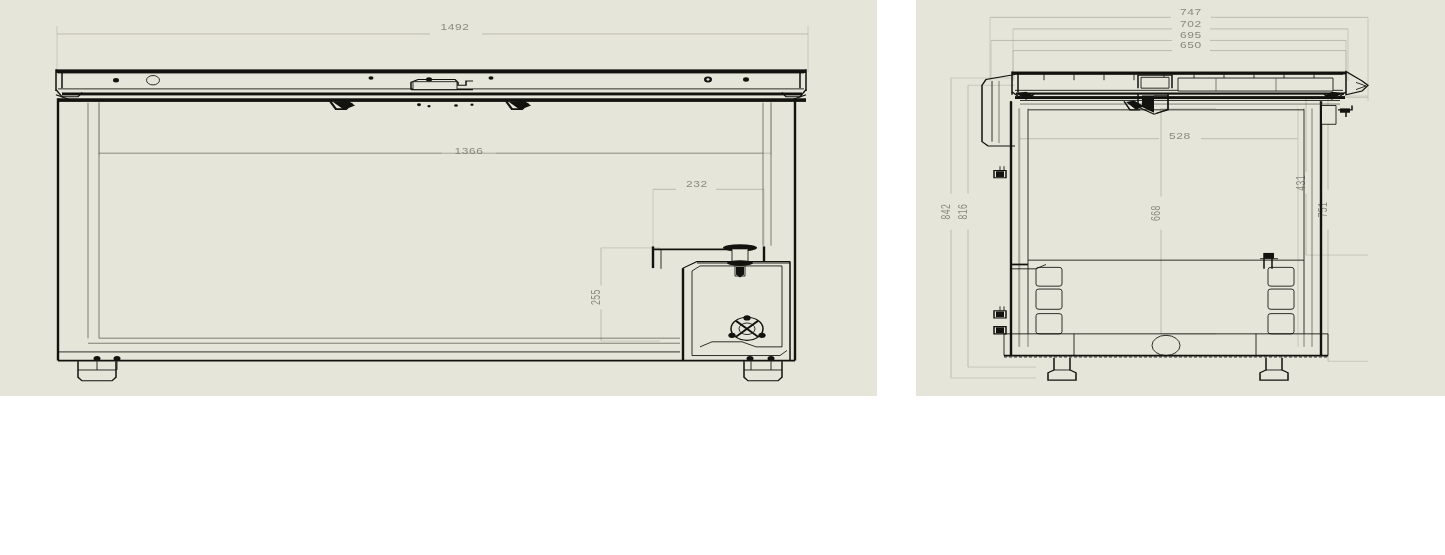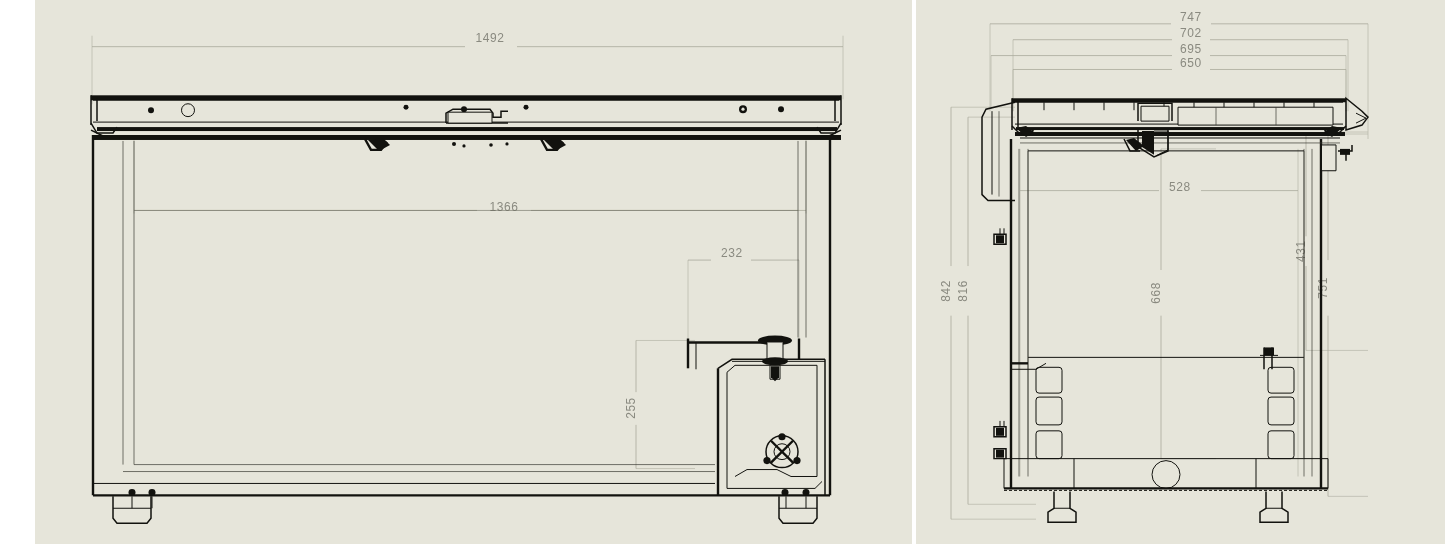--- a/index.html
+++ b/index.html
@@ -1,19 +1,19 @@
 <!DOCTYPE html>
 <html><head>
 <meta charset="utf-8">
 <style>
   html,body{margin:0;padding:0;background:#ffffff;}
   body{font-family:"Liberation Sans", sans-serif;}
   #root{position:relative;width:1445px;height:555px;background:#ffffff;overflow:hidden;}
-  .panel{position:absolute;top:0;height:544px;background:#e6e5da;}
-  #panel-front{left:0;width:877px;margin-left:35px;}
+  .panel{position:absolute;top:0;height:396px;background:#e6e5da;}
+  #panel-front{left:0;width:877px;}
   #panel-side{left:916px;width:529px;}
   .panel svg{display:block;width:100%;height:100%;}
   .dimtxt{
     font-family:"Liberation Sans", sans-serif;
     font-size:12px;
     fill:#8a8a80;
     letter-spacing:0.6px;
   }
   .dline{stroke:#a9a99c;stroke-width:0.8;fill:none;}
   .dext{stroke:#b6b6a9;stroke-width:0.7;fill:none;}

